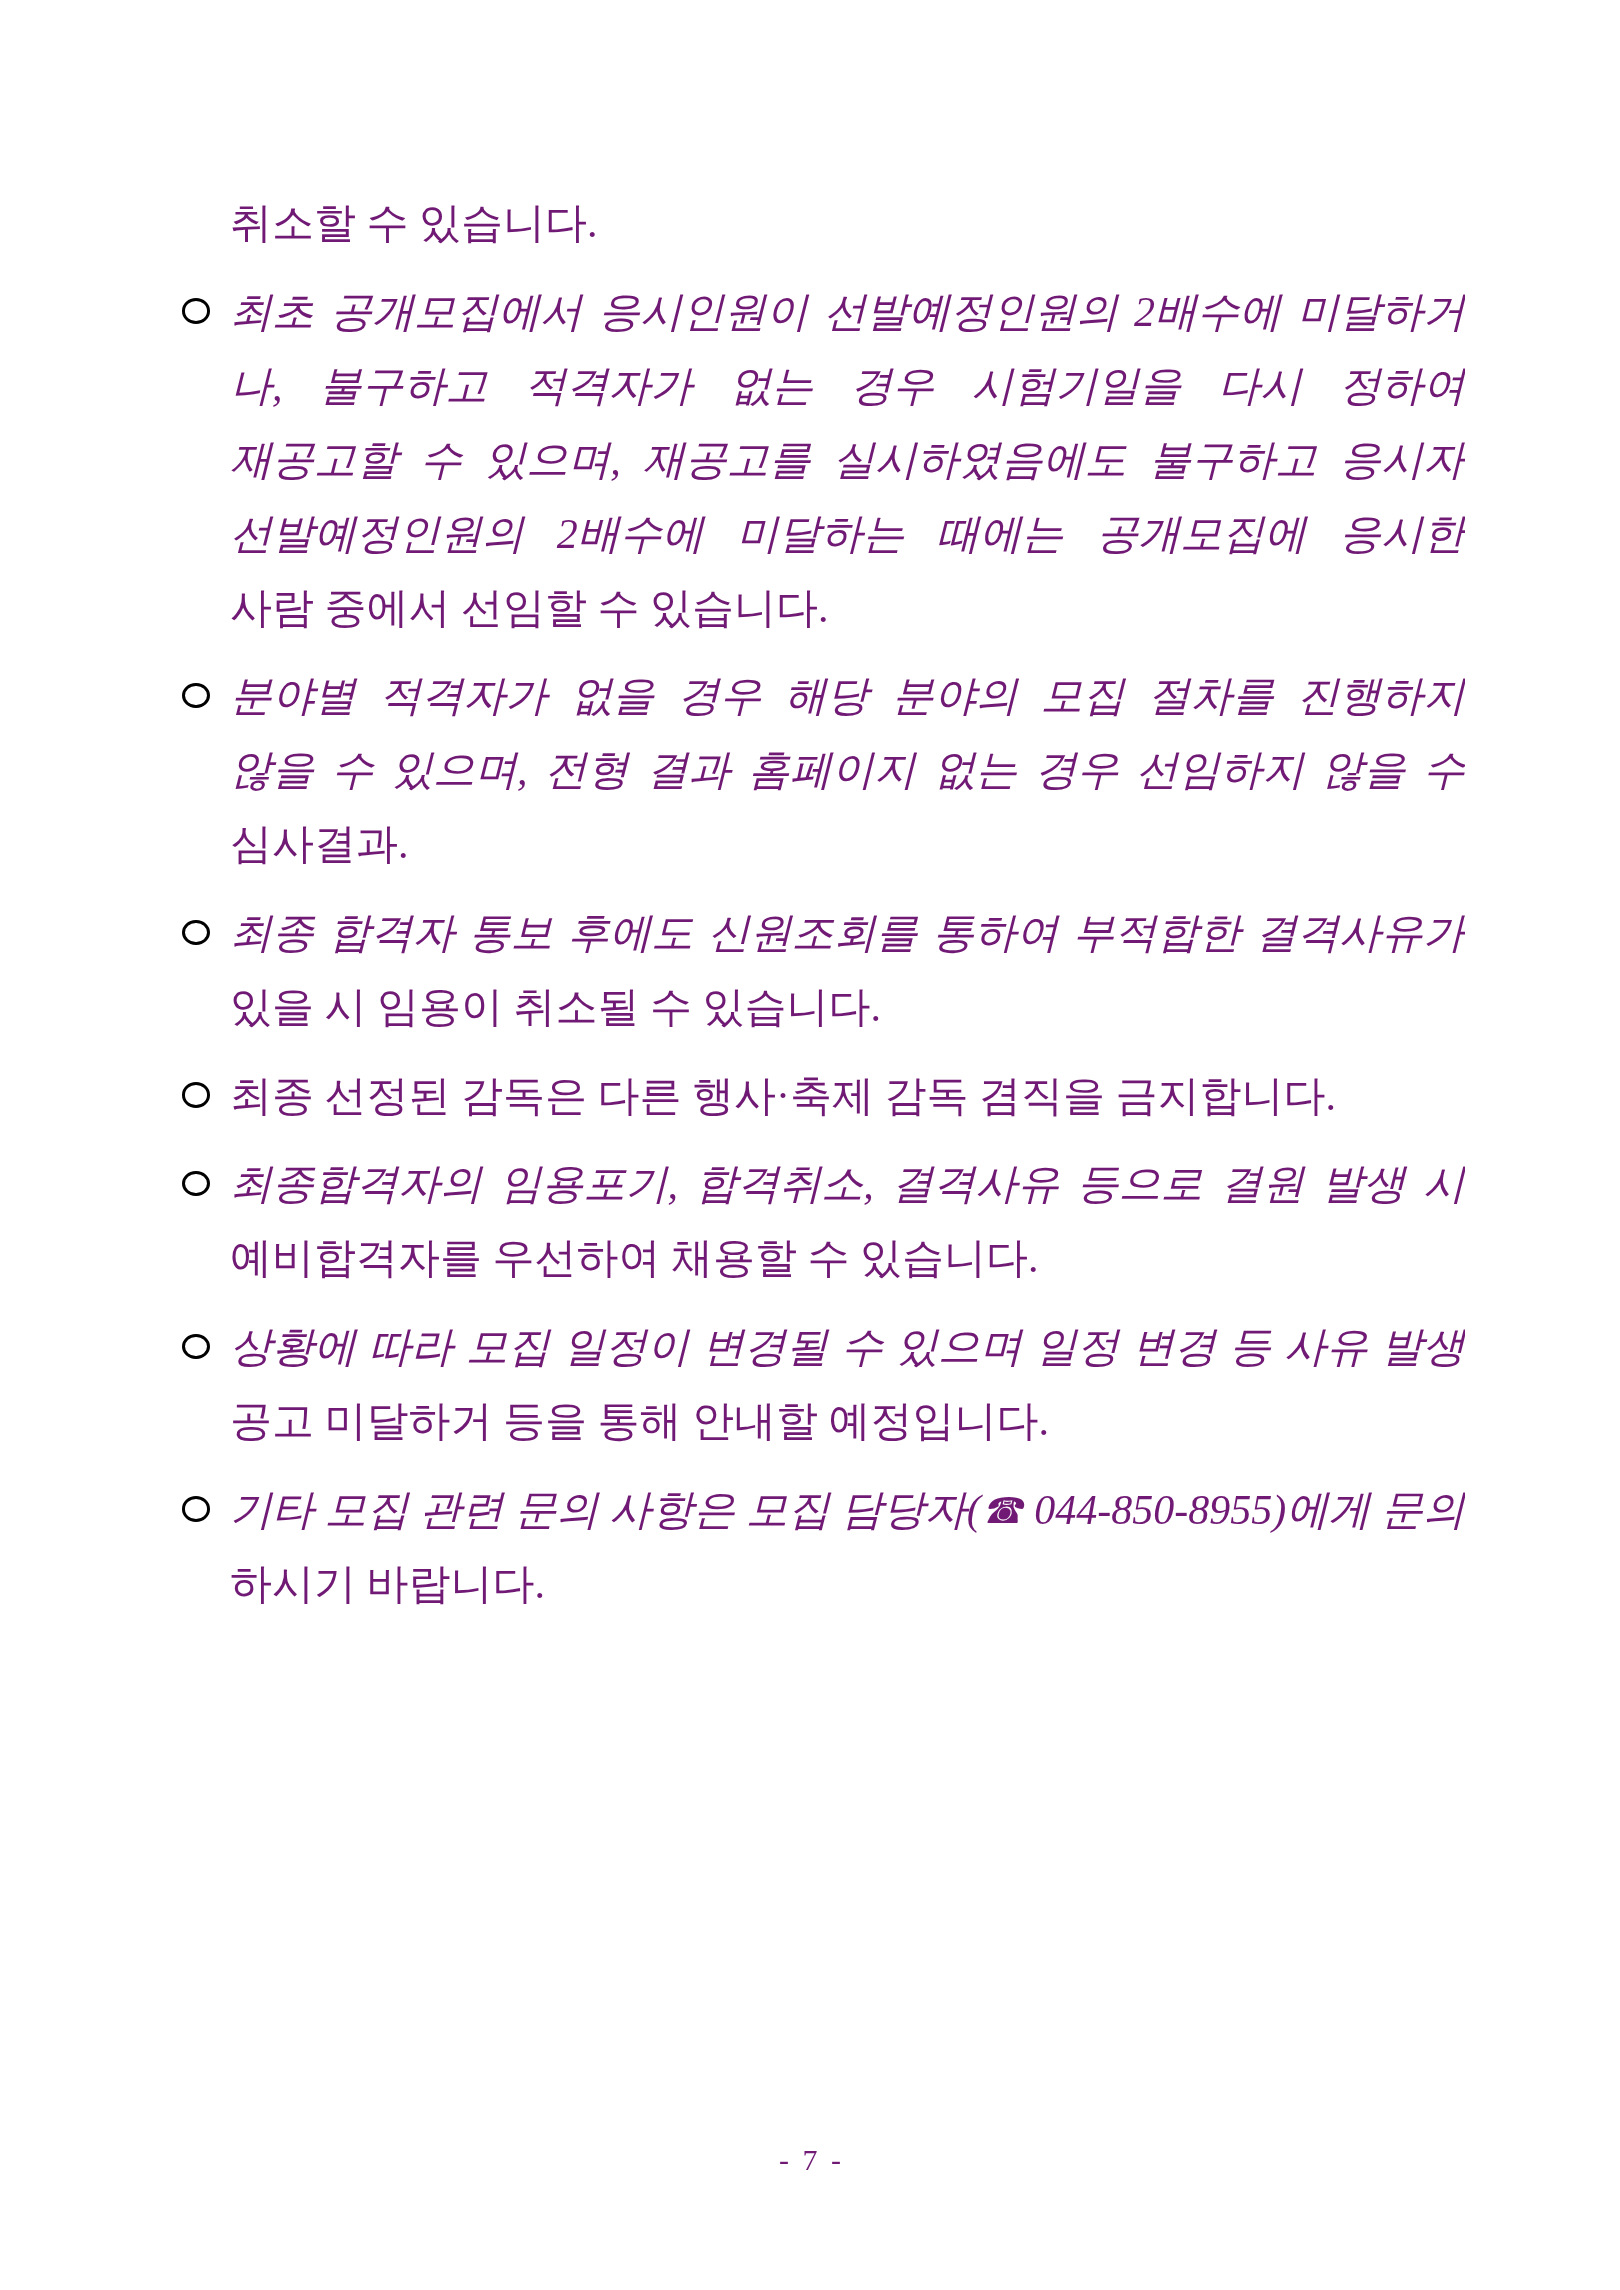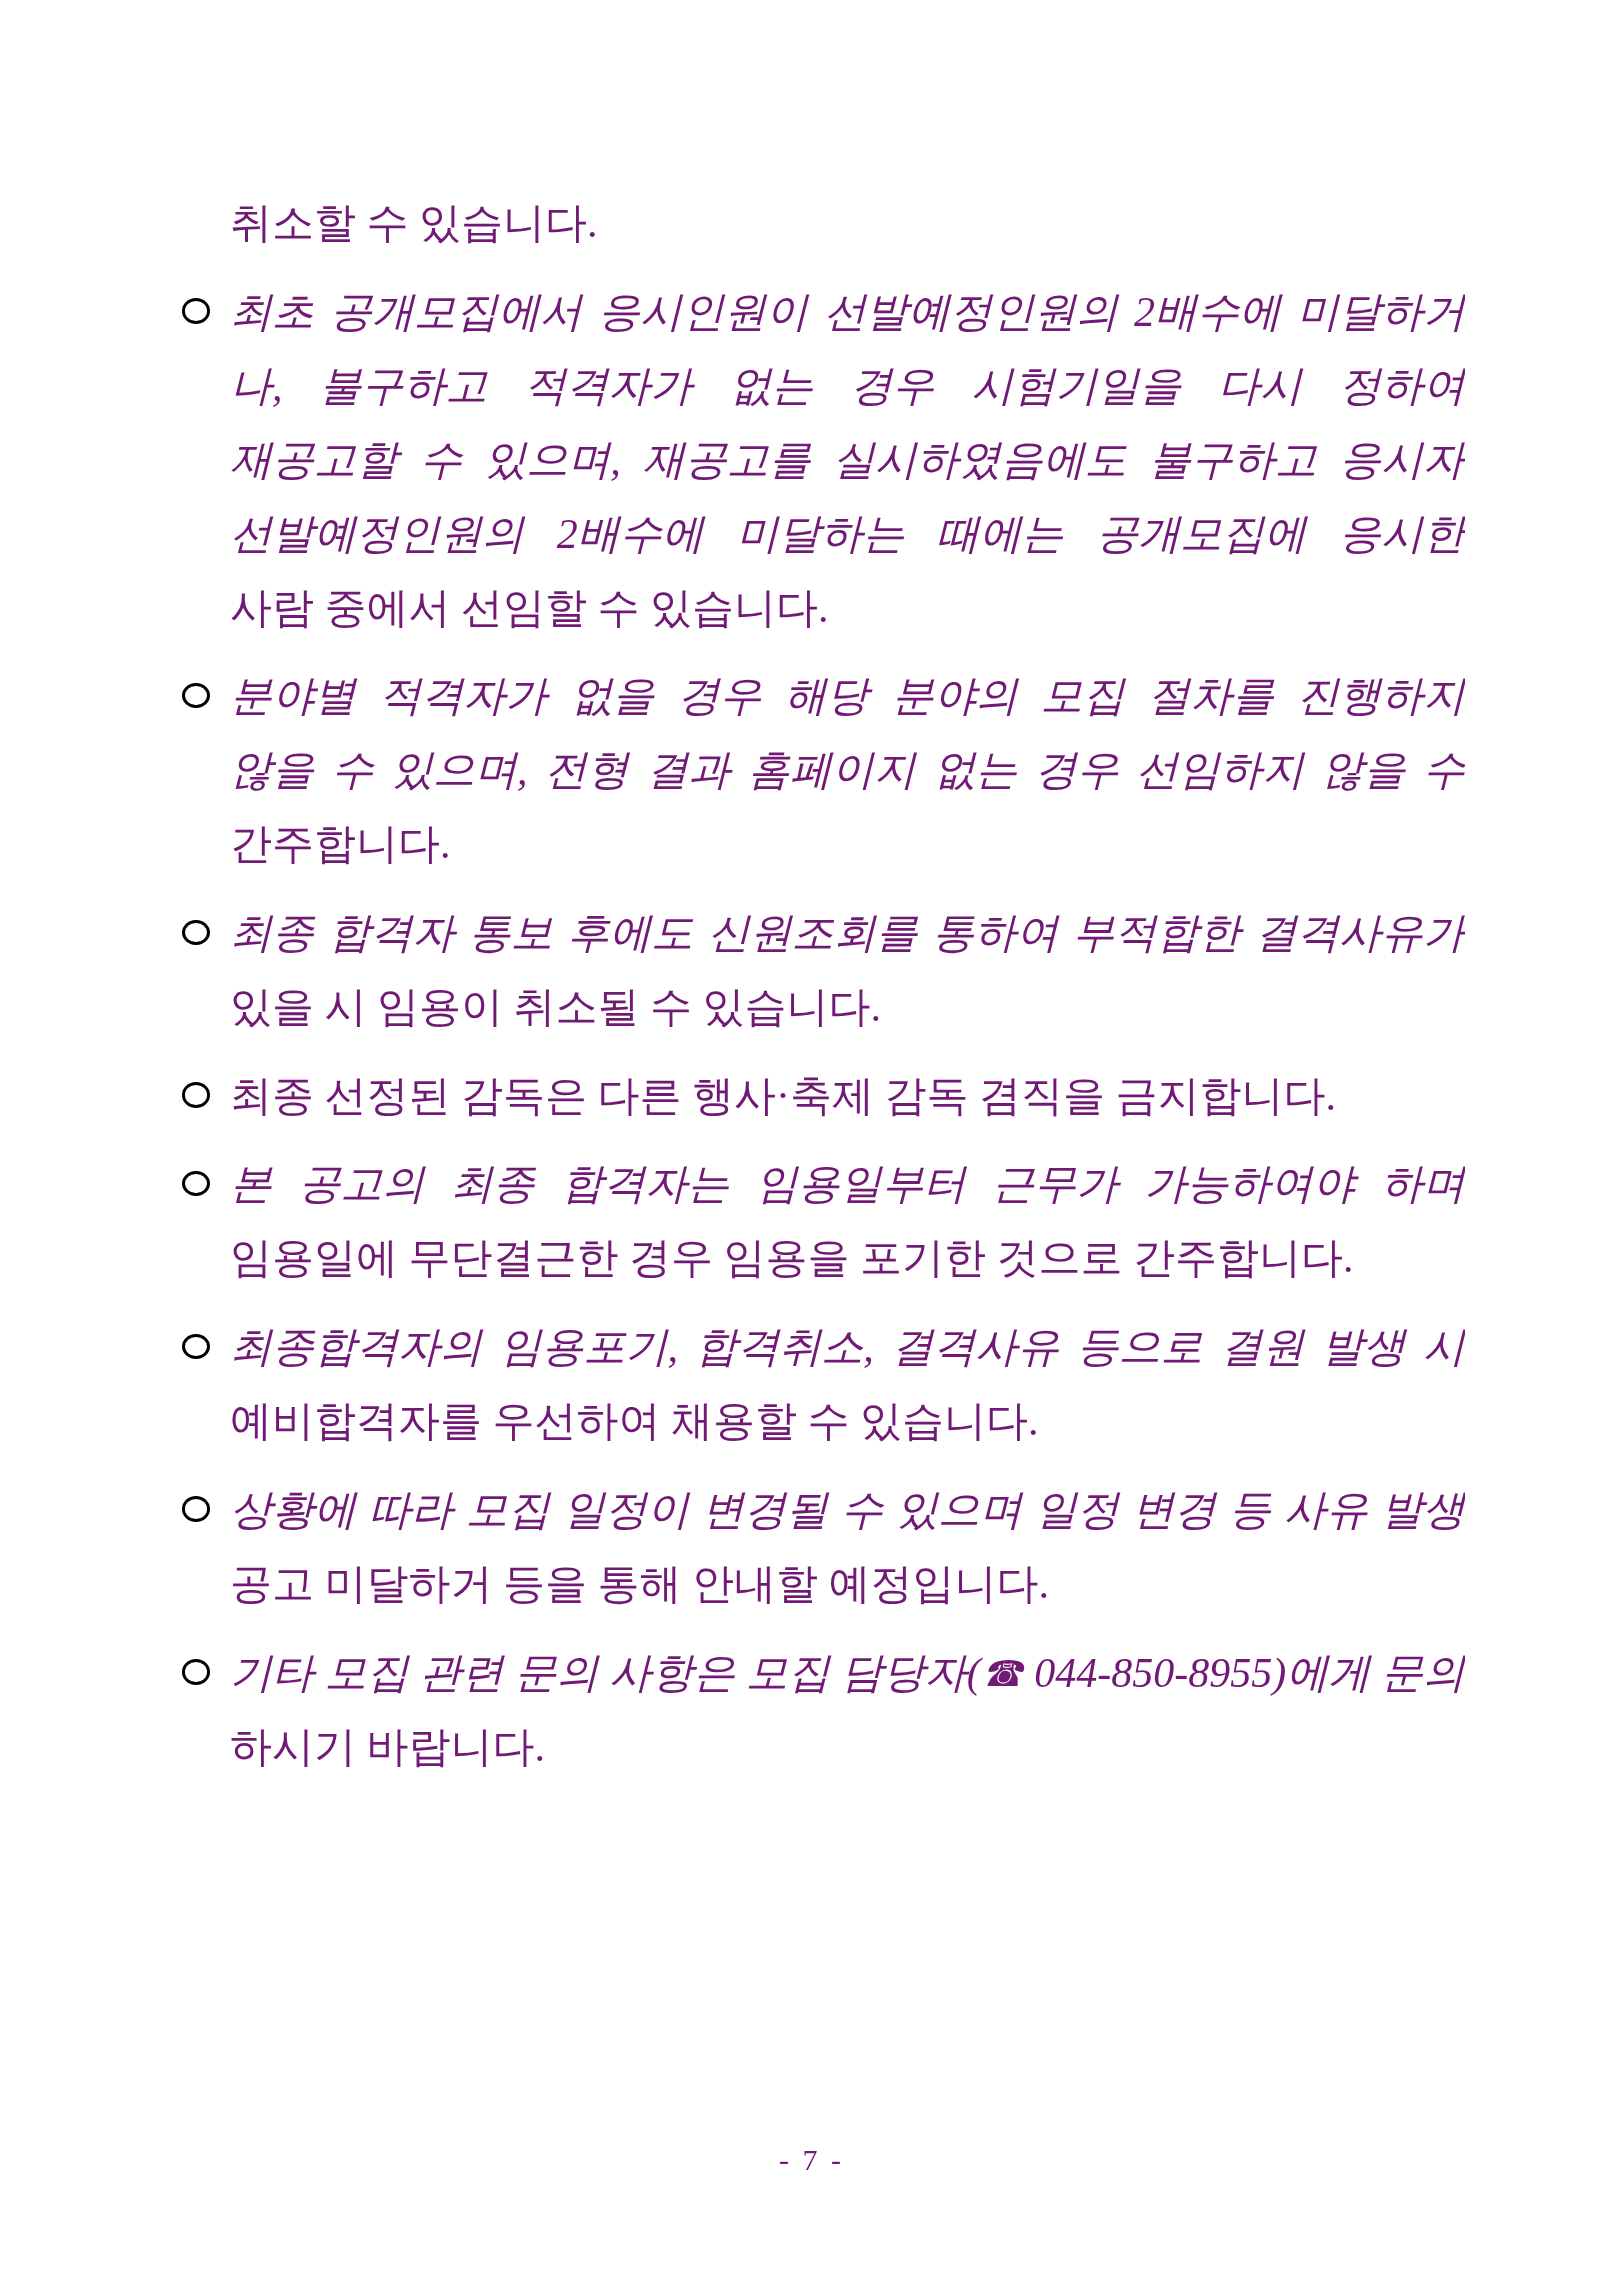--- a/index.html
+++ b/index.html
@@ -94,41 +94,34 @@
           <div class="line just">재공고할 수 있으며, 재공고를 실시하였음에도 불구하고 응시자 수가</div>
           <div class="line just">선발예정인원의 2배수에 미달하는 때에는 공개모집에 응시한</div>
           <div class="line">사람 중에서 선임할 수 있습니다.</div>
         </div>
       </div>
       <div class="para">
         <span class="marker circle"></span>
         <div class="para-body">
           <div class="line just">분야별 적격자가 없을 경우 해당 분야의 모집 절차를 진행하지</div>
           <div class="line just">않을 수 있으며, 전형 결과 홈페이지 없는 경우 선임하지 않을 수</div>
-          <div class="line">간주합니다.</div>
+          <div class="line">심사결과.</div>
         </div>
       </div>
       <div class="para">
         <span class="marker circle"></span>
         <div class="para-body">
           <div class="line just">최종 합격자 통보 후에도 신원조회를 통하여 부적합한 결격사유가</div>
           <div class="line">있을 시 임용이 취소될 수 있습니다.</div>
         </div>
       </div>
       <div class="para">
         <span class="marker circle"></span>
         <div class="para-body">
           <div class="line">최종 선정된 감독은 다른 행사·축제 감독 겸직을 금지합니다.</div>
-        </div>
-      </div>
-      <div class="para">
-        <span class="marker circle"></span>
-        <div class="para-body">
-          <div class="line just">본 공고의 최종 합격자는 임용일부터 근무가 가능하여야 하며</div>
-          <div class="line">임용일에 무단결근한 경우 임용을 포기한 것으로 간주합니다.</div>
         </div>
       </div>
       <div class="para">
         <span class="marker circle"></span>
         <div class="para-body">
           <div class="line just">최종합격자의 임용포기, 합격취소, 결격사유 등으로 결원 발생 시</div>
           <div class="line">예비합격자를 우선하여 채용할 수 있습니다.</div>
         </div>
       </div>
       <div class="para">

